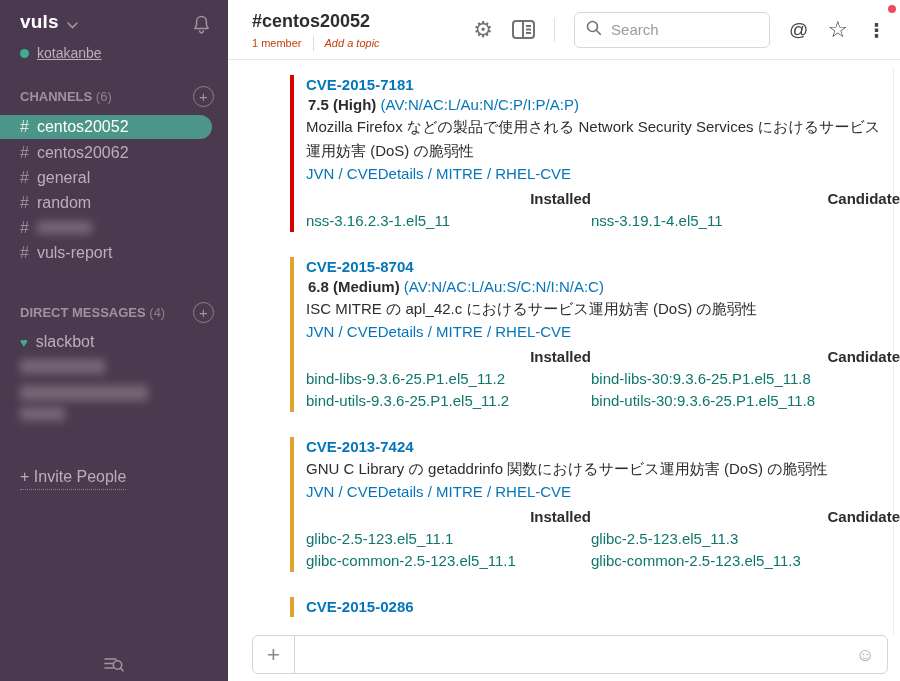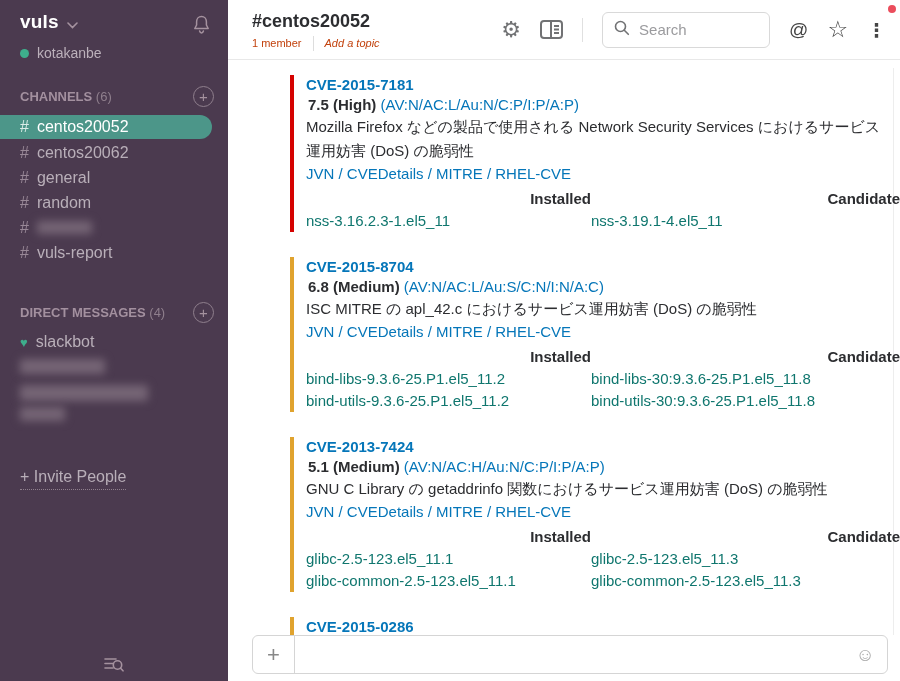--- a/index.html
+++ b/index.html
@@ -9,21 +9,21 @@
 
   .app { display:flex; width:900px; height:681px; }
 
   
   .sidebar { width:228px; flex-shrink:0; background:#4B3A4F; position:relative; overflow:hidden; }
   .ws-row { display:flex; align-items:flex-start; justify-content:space-between; padding:11px 16px 0 20px; }
   .ws-title { display:flex; align-items:center; gap:8px; cursor:pointer; }
   .ws-name { font-size:19px; font-weight:bold; color:#fff; letter-spacing:0.2px; }
   .chev { margin-top:3px; }
   .bell { margin-top:3px; cursor:pointer; }
-  .presence { display:flex; align-items:center; gap:8px; padding:5px 8px 0 20px; font-size:14px; color:#BCB1BB; }
+  .presence { display:flex; align-items:center; gap:8px; padding:5px 8px 0 20px; font-size:14px; color:#BCB1BB;text-decoration:underline; }
   .presence-dot { width:9px; height:9px; border-radius:50%; background:#3EAE8C; }
 
   .section { margin-top:25px; }
   .section-head { display:flex; justify-content:space-between; align-items:center; padding:0 14px 7px 20px; }
   .section-title { font-size:13px; color:#A3909F; }
   .section-count { color:#8F7F8D; }
   .plus-circle { width:21px; height:21px; border:1px solid #8F7F8D; border-radius:50%; color:#A5929F;
     display:flex; align-items:center; justify-content:center; font-size:15px; line-height:1; cursor:pointer; }
 
   .ch-item { display:flex; align-items:center; height:25px; padding-left:20px; font-size:16px;
@@ -53,21 +53,21 @@
   .h-members { cursor:pointer; }
   .h-divider { width:1px; height:15px; background:#DDD; }
   .h-topic { font-style:italic; cursor:pointer; }
   .h-icons { display:flex; align-items:center; gap:19px; }
   .gear { font-size:22px; color:#717274; cursor:pointer; line-height:1; }
   .pane-icon { width:23px; height:19px; border:2px solid #717274; border-radius:4px; position:relative; cursor:pointer; }
   .pane-icon::before { content:''; position:absolute; left:8px; top:0; bottom:0; width:2px; background:#717274; }
   .pane-icon::after { content:''; position:absolute; right:2px; top:3px; width:5px; height:2px; background:#717274;
     box-shadow:0 3.5px 0 #717274, 0 7px 0 #717274; }
   .v-divider { width:1px; height:24px; background:#E0E0E0; }
-  .search-box { display:flex; align-items:center; gap:9px; width:168px; height:36px; border:1px solid #D9D9D9;
+  .search-box { display:flex; align-items:center; gap:9px; width:196px; height:36px; border:1px solid #D9D9D9;
     border-radius:6px; padding:0 11px; background:#fff; }
   .search-box input { border:none; outline:none; flex:1; min-width:0; font-size:15px; color:#2C2D30; font-family:inherit; }
   .search-box input::placeholder { color:#9B9B9E; }
   .at-icon { font-size:19px; color:#454545; cursor:pointer; }
   .star-icon { font-size:23px; color:#454545; cursor:pointer; line-height:1; }
   .kebab { font-size:19px; font-weight:bold; color:#454545; cursor:pointer; line-height:1; padding-top:2px; }
   .badge-dot { position:absolute; top:5px; right:4px; width:8px; height:8px; border-radius:50%; background:#EB4D5C; }
 
   
   .messages { position:absolute; top:61px; left:0; right:0; bottom:0; overflow:hidden; padding:14px 0 0 62px; }
@@ -269,24 +269,20 @@
         <div class="f-label">Candidate</div>
         <div class="candidate-values">
                 <div class="f-val">bind-libs-30:9.3.6-25.P1.el5_11.8</div>
                 <div class="f-val">bind-utils-30:9.3.6-25.P1.el5_11.8</div>
               </div>
       </div>
     </div>
   </div>
         <div class="msg" style="border-left-color: rgb(224, 163, 46);">
     <a class="msg-title-link">CVE-2013-7424</a>
-    <div class="sev-row">
-      <span class="sev-label">5.1 (Medium)</span>
-      <a class="sev-vector"> (AV:N/AC:H/Au:N/C:P/I:P/A:P)</a>
-    </div>
     <div class="msg-desc">GNU C Library の getaddrinfo 関数におけるサービス運用妨害 (DoS) の脆弱性</div>
     <div class="links-row"><a class="msg-link">JVN</a> / <a class="msg-link">CVEDetails</a> / <a class="msg-link">MITRE</a> / <a class="msg-link">RHEL-CVE</a></div>
     <div class="fields">
       <div>
         <div class="f-label">Installed</div>
         <div class="installed-values">
                 <div class="f-val">glibc-2.5-123.el5_11.1</div>
                 <div class="f-val">glibc-common-2.5-123.el5_11.1</div>
               </div>
       </div>

